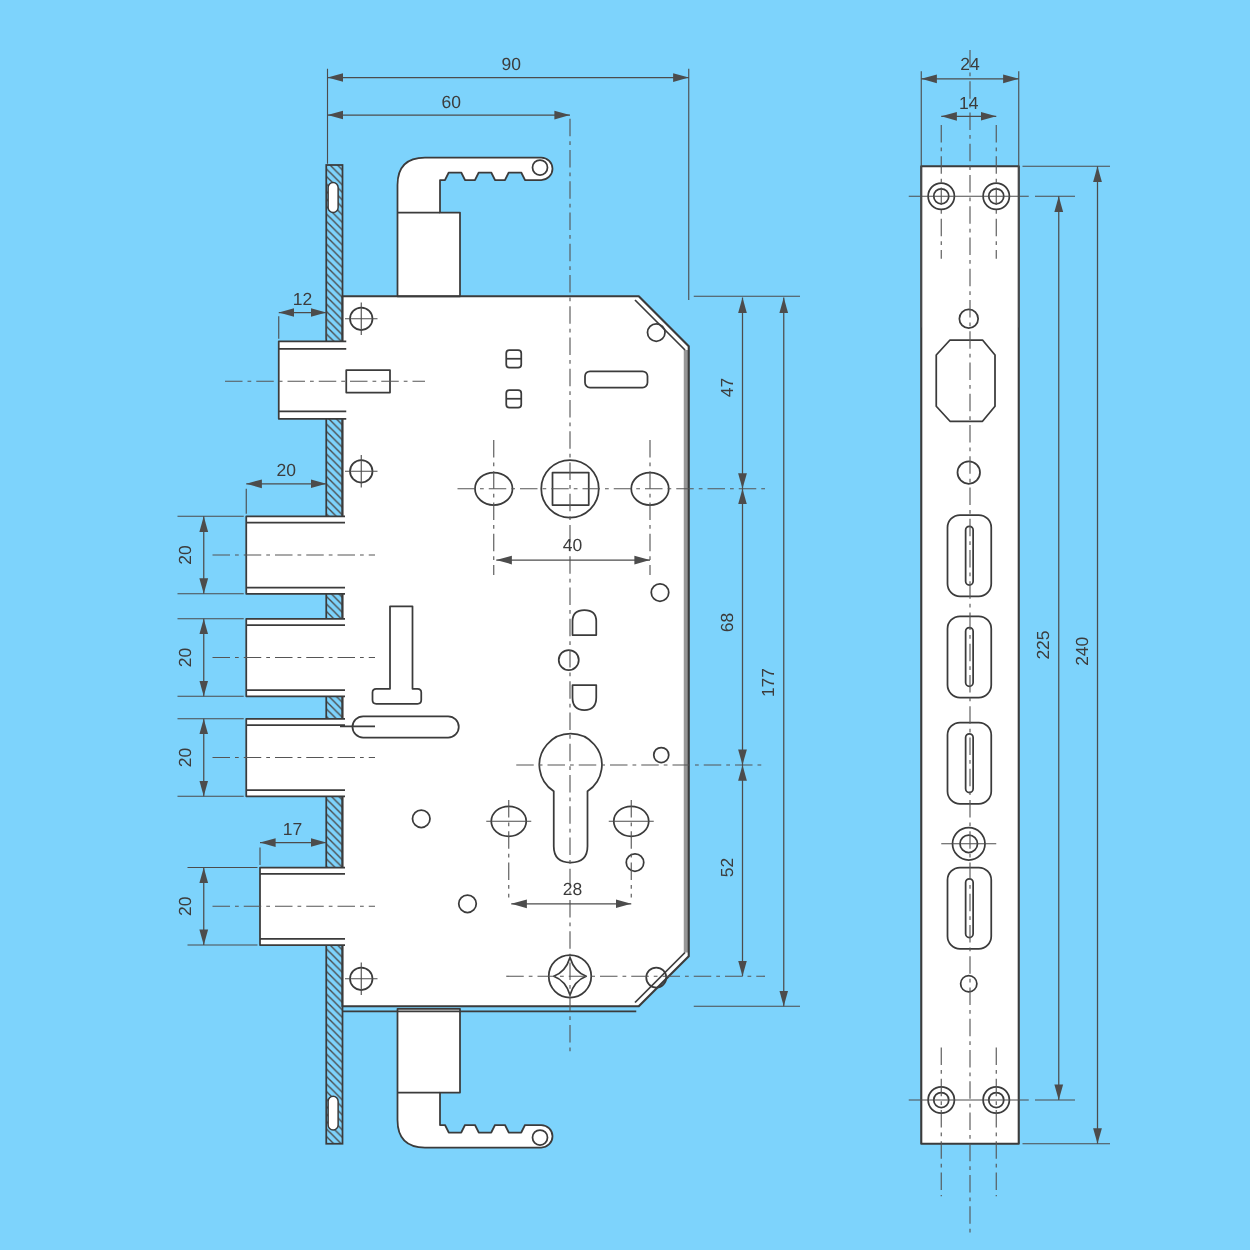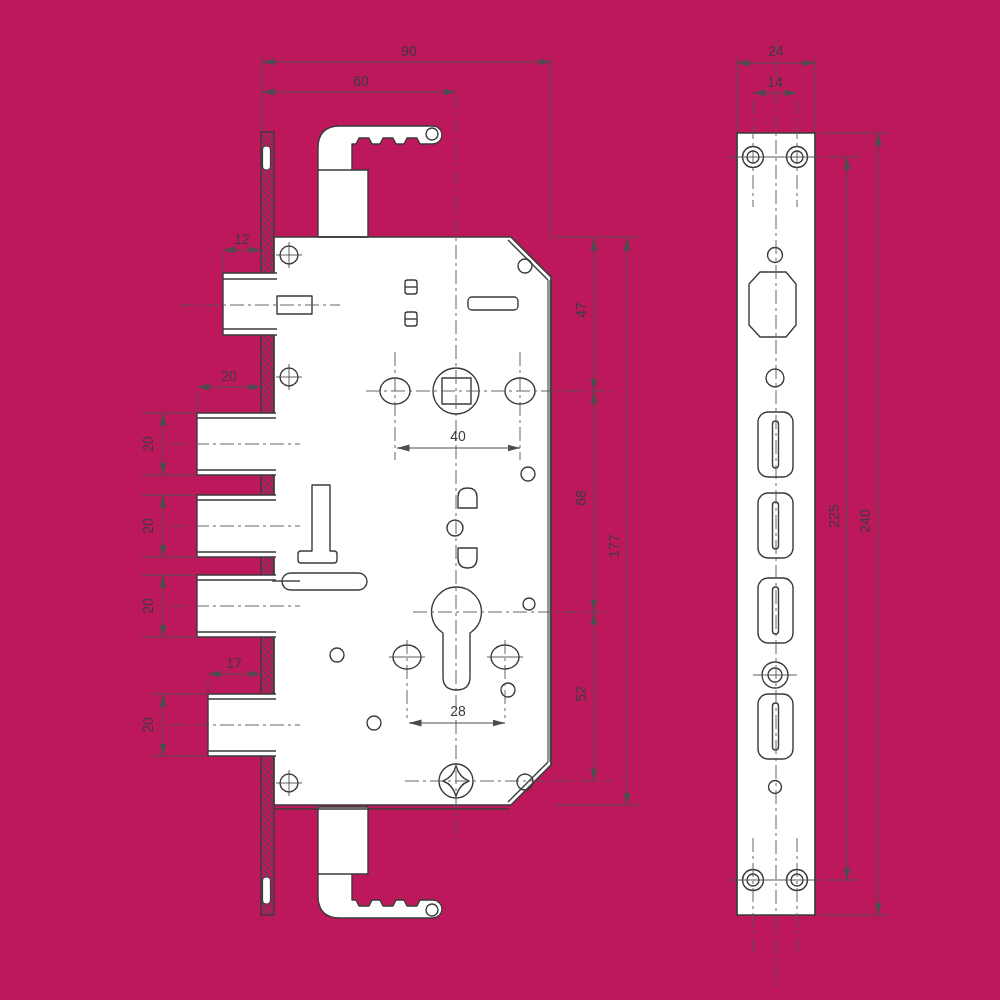--- a/index.html
+++ b/index.html
@@ -1,16 +1,16 @@
 <!DOCTYPE html>
 <html><head>
 <meta charset="utf-8">
 <style>
   html,body{margin:0;padding:0;background:#fff;}
-  #stage{width:1000px;height:1000px;background:#be185d;position:relative;font-family:"Liberation Sans",sans-serif;text-decoration:underline;}
+  #stage{width:1000px;height:1000px;background:#7dd3fc;position:relative;font-family:"Liberation Sans",sans-serif;text-decoration:underline;}
   svg{display:block;}
   .ol{fill:none;stroke:#3b3b3b;stroke-width:1.7;stroke-linejoin:round;stroke-linecap:round;}
   .ol2{fill:none;stroke:#3b3b3b;stroke-width:1.4;stroke-linejoin:round;}
   .fw{fill:#ffffff;}
   .dimln{stroke:#4c4c4c;stroke-width:1;fill:none;}
   .ext{stroke:#4c4c4c;stroke-width:0.9;fill:none;}
   .cl{stroke:#555555;stroke-width:0.9;fill:none;stroke-dasharray:14 4 3 4;}
   .gray{stroke:#979797;fill:none;}
   text.dim{font-family:"Liberation Sans",sans-serif;font-size:14px;fill:#3c3c3c;text-anchor:middle;}
 </style>

